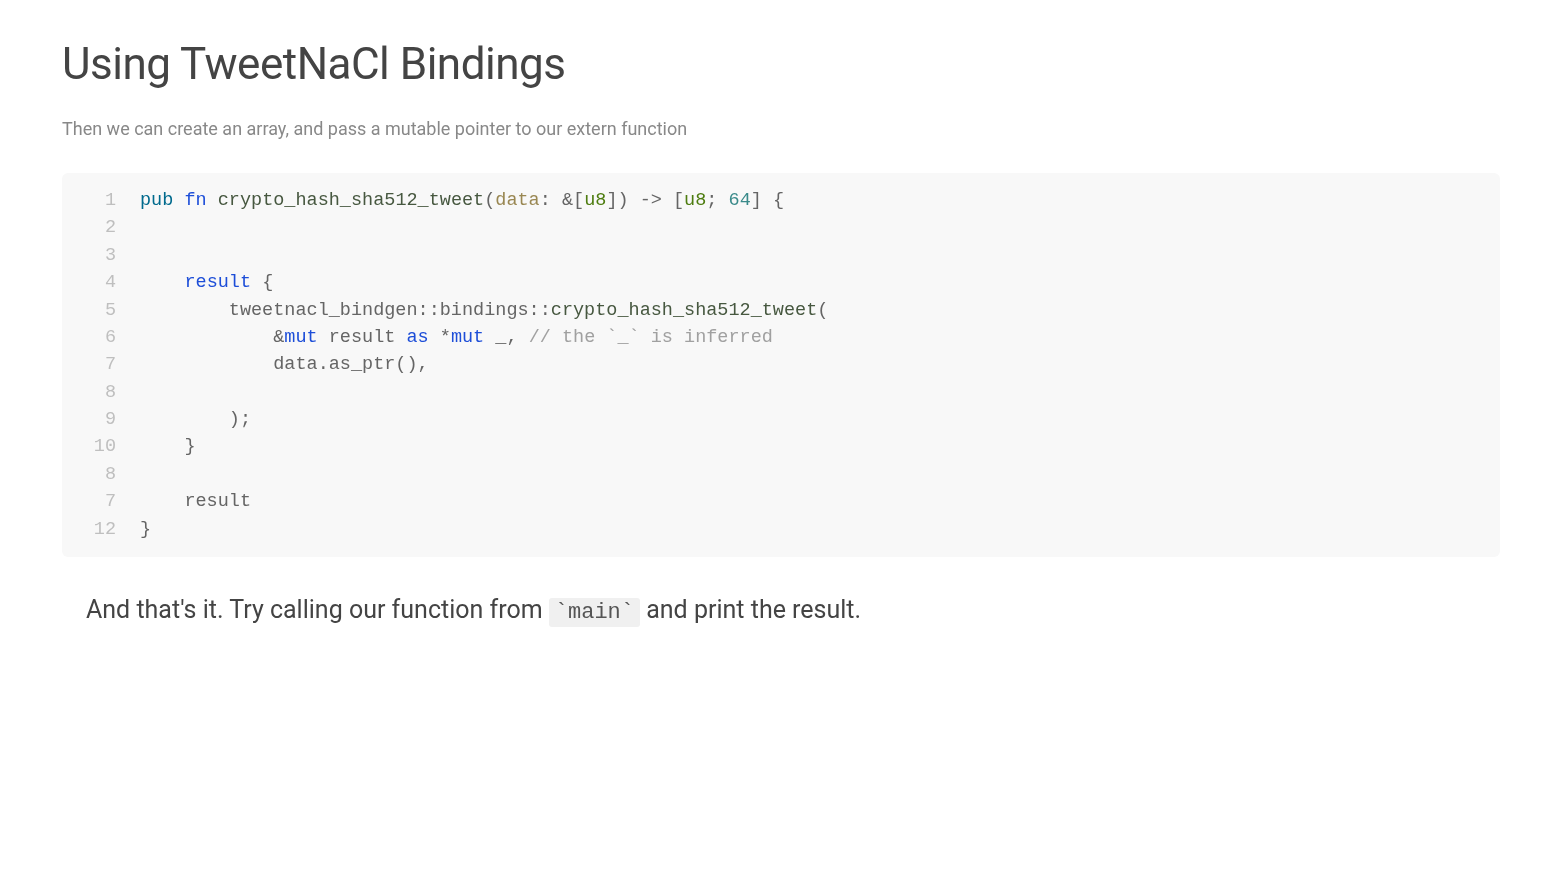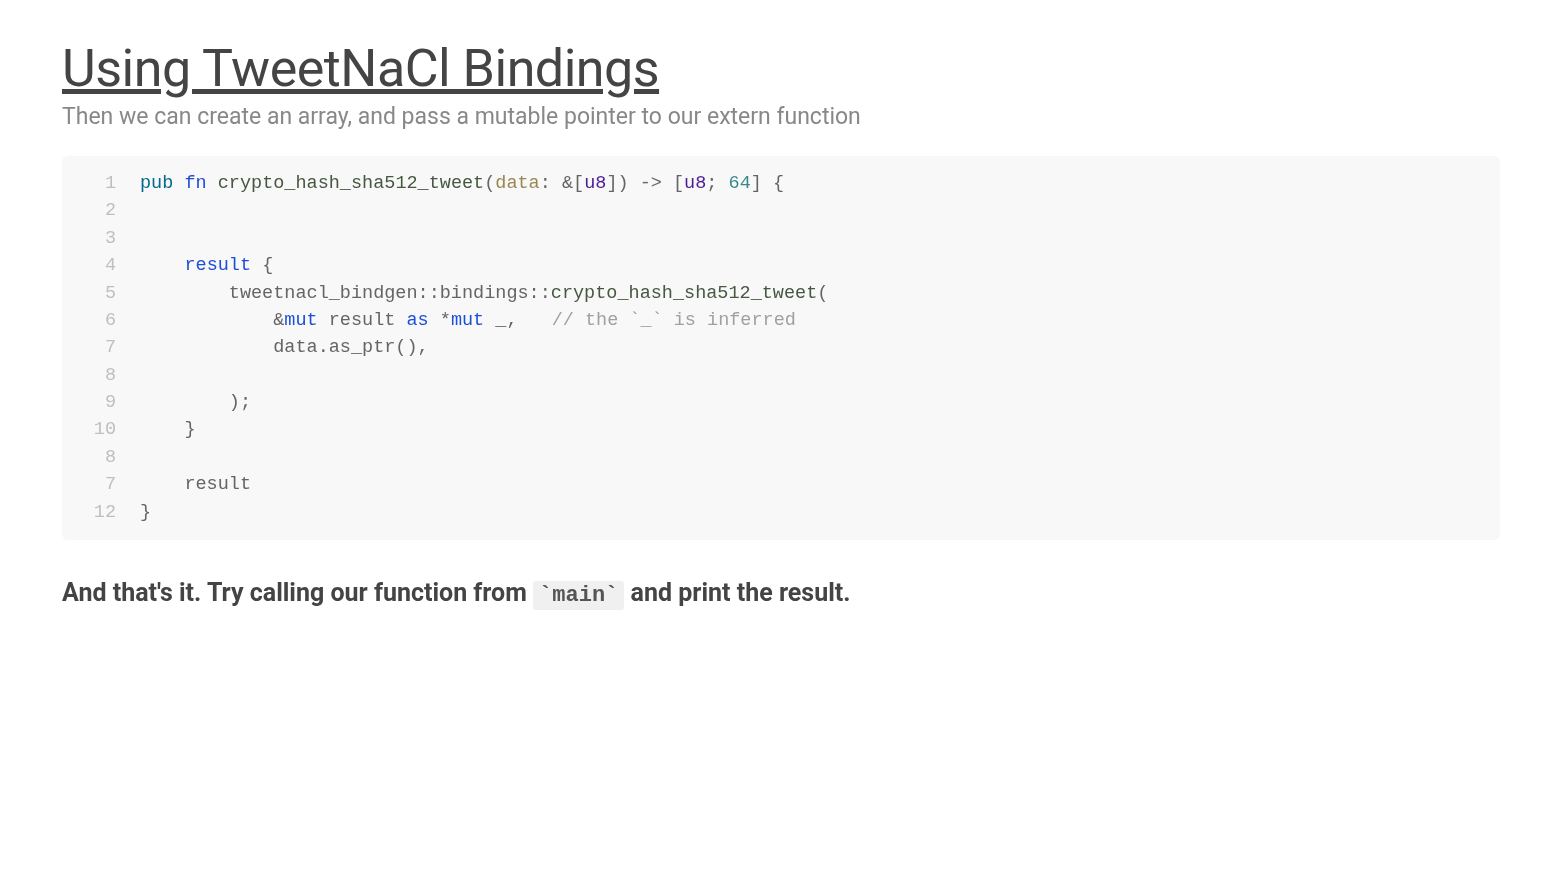--- a/index.html
+++ b/index.html
@@ -8,32 +8,31 @@
       box-sizing: border-box;
     }
     body {
       font-family: -apple-system, BlinkMacSystemFont, "Segoe UI", Roboto, "Helvetica Neue", Arial, sans-serif;
       background: #ffffff;
       padding: 38px 62px;
       color: #333;
       width: 1562px;
     }
     h1 {
-      font-size: 52px;
+      font-size: 44px;
       font-weight: 400;
       color: #444444;
       letter-spacing: -0.5px;
-      margin-bottom: 4px;
-      text-decoration: underline;
+      margin-bottom: 28px;
     }
     .subtitle {
-      font-size: 23px;
+      font-size: 18px;
       color: #888888;
       font-weight: 400;
-      margin-bottom: 26px;
+      margin-bottom: 34px;
     }
     .code-block {
       background: #f8f8f8;
       border-radius: 6px;
       padding: 14px 20px;
       font-family: "SFMono-Regular", Consolas, "Liberation Mono", Menlo, Courier, monospace;
       font-size: 18.5px;
       line-height: 1.48;
       margin-bottom: 38px;
     }
@@ -50,28 +49,29 @@
       user-select: none;
     }
     .code-content {
       color: #656565;
     }
     .kw-vis { color: #006a8d; }
     .kw { color: #1d4ed8; }
     .kw-let { color: #006a8d; }
     .fn-name { color: #475840; }
     .param { color: #998752; }
-    .type { color: #4c1d95; }
+    .type { color: #4d7c0f; }
     .num { color: #3a8a8a; }
     .op { color: #656565; }
-    .comment { color: #a0a0a0; margin-left: 23px; }
+    .comment { color: #a0a0a0; }
     .body-text {
       font-size: 25px;
       color: #444444;
-      font-weight: 700;
+      font-weight: 400;
+      margin-left: 24px;
     }
     .inline-code {
       font-family: "SFMono-Regular", Consolas, "Liberation Mono", Menlo, Courier, monospace;
       background: #f0f0f0;
       padding: 2px 6px;
       border-radius: 3px;
       font-size: 22px;
       color: #555;
     }
   </style>

